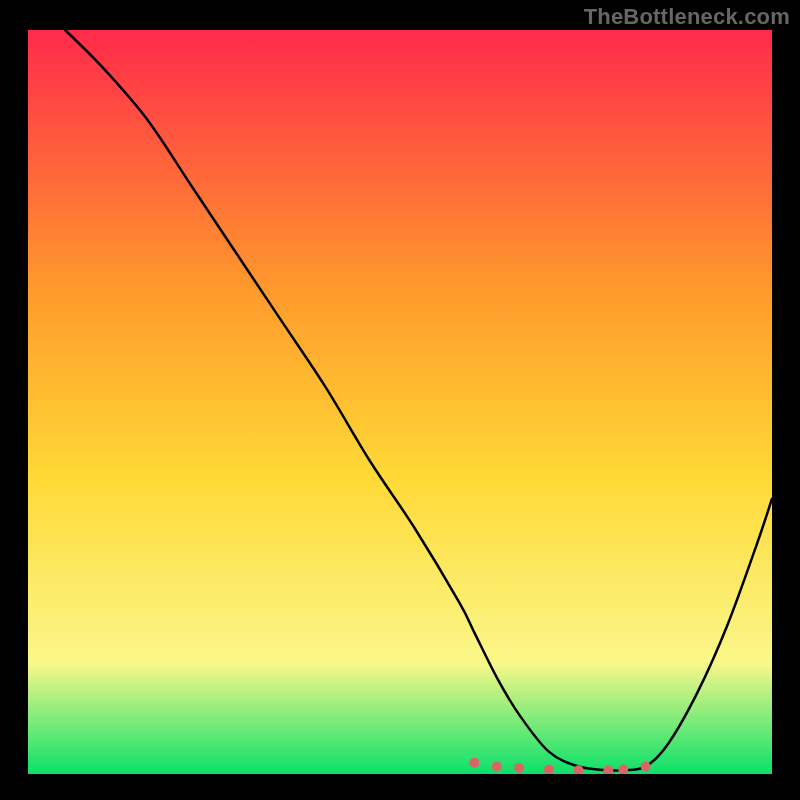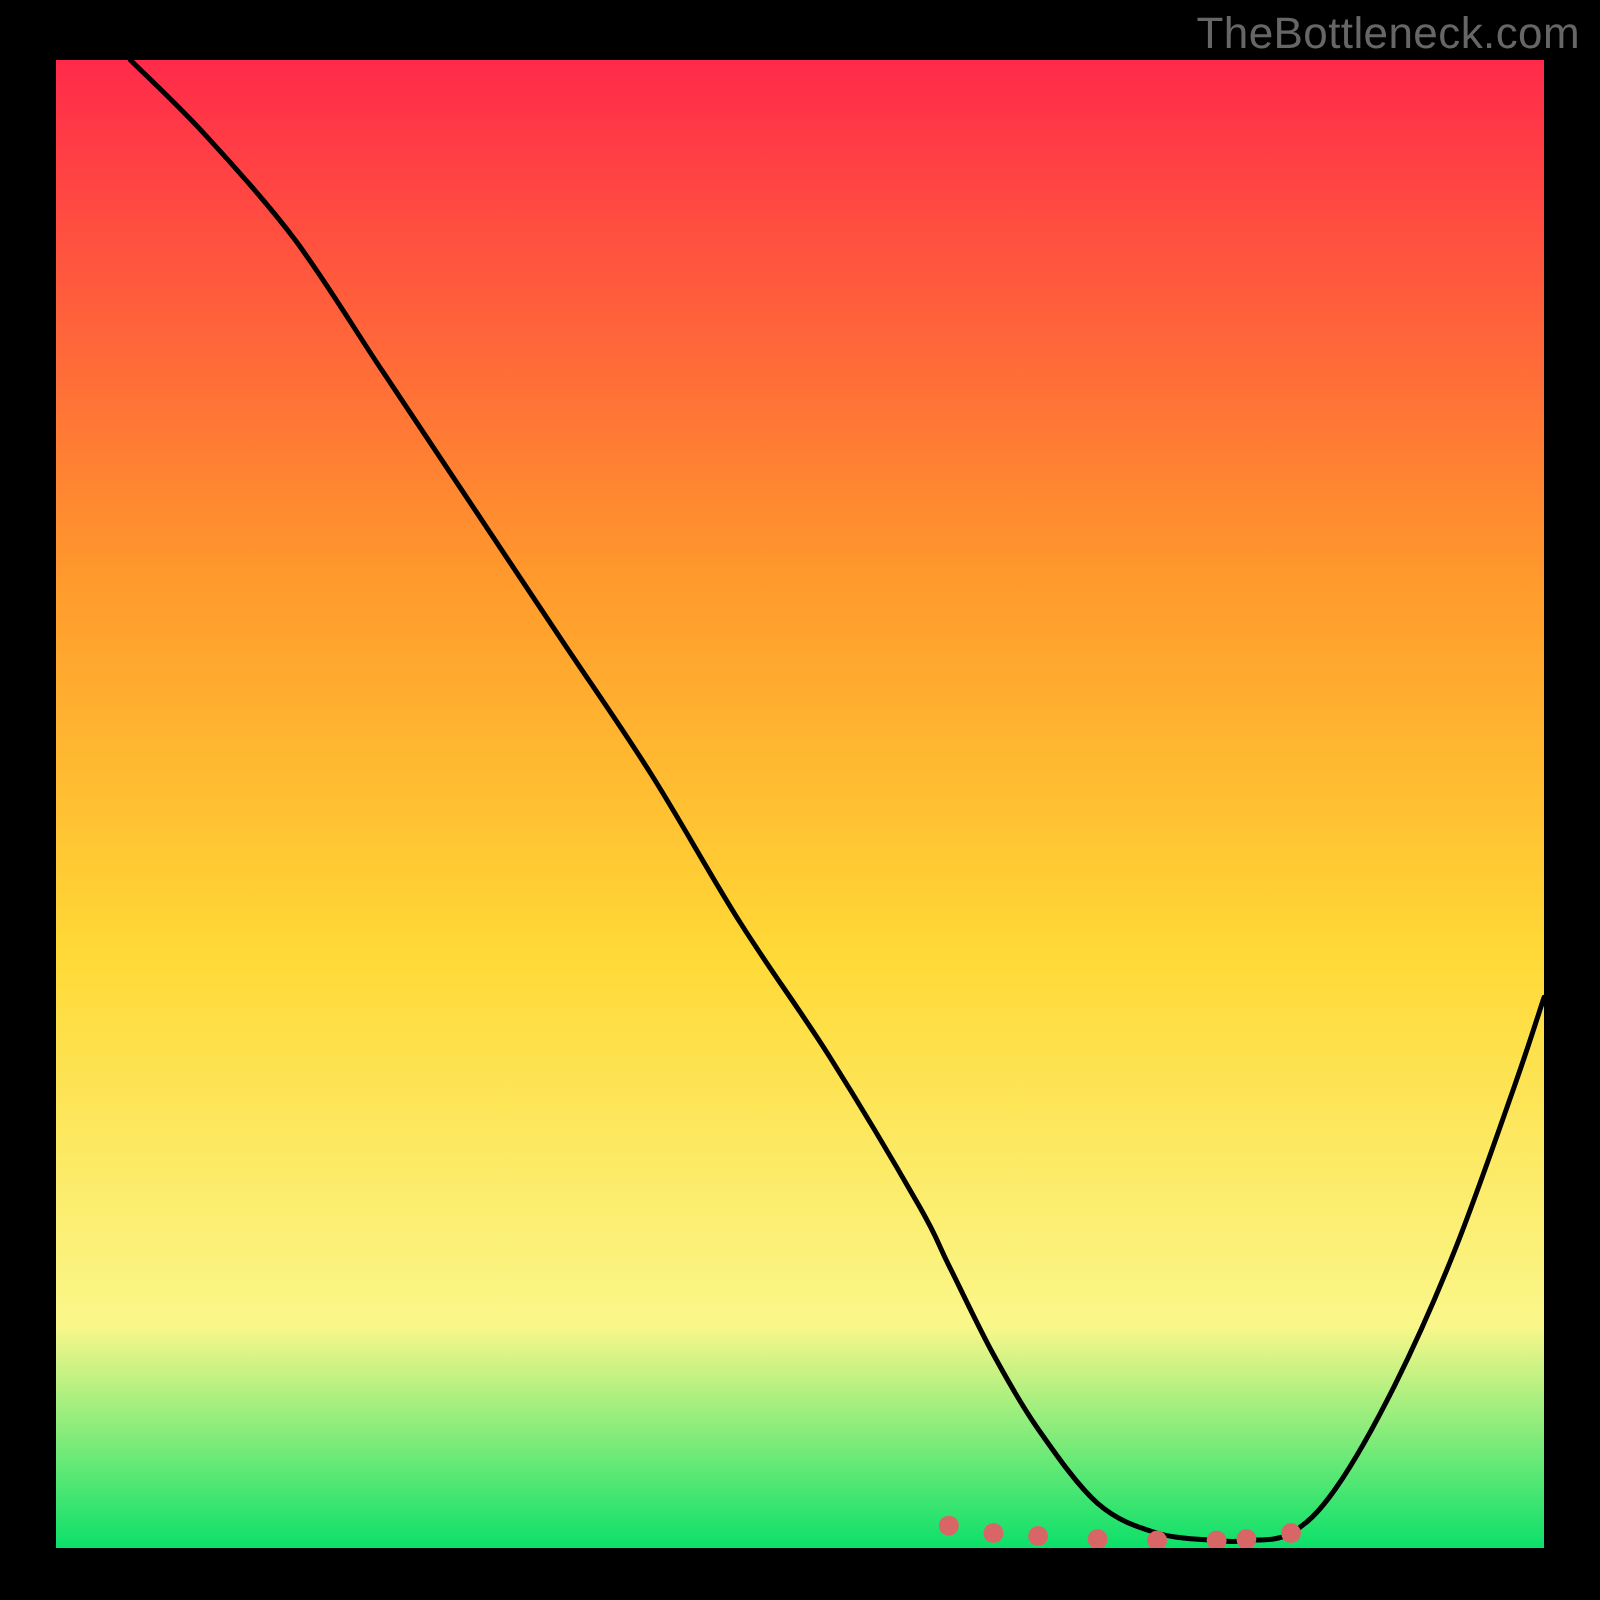--- a/index.html
+++ b/index.html
@@ -16,21 +16,21 @@
     width: 800px;
     height: 800px;
     background: #000;
   }
   .watermark {
     position: absolute;
     top: 4px;
     right: 10px;
     color: #666;
     font-size: 22px;
-    font-weight: 400;
+    font-weight: 700;
     letter-spacing: 0.2px;
     z-index: 5;
     text-align: right;
   }
   .plot-wrap {
     position: absolute;
     left: 28px;
     top: 30px;
     width: 744px;
     height: 744px;

